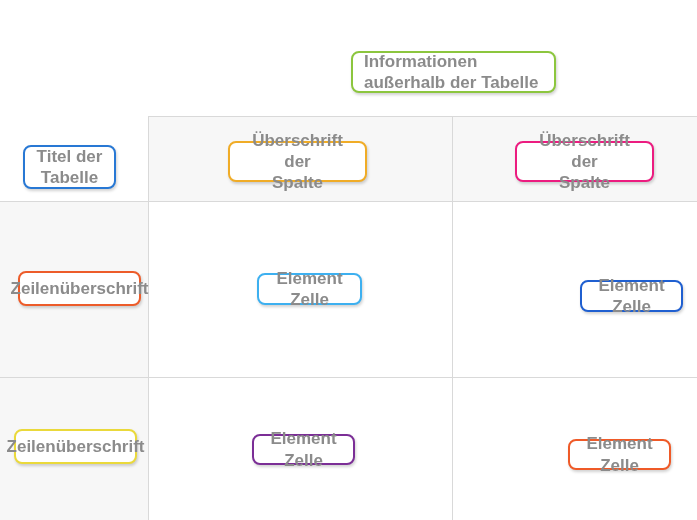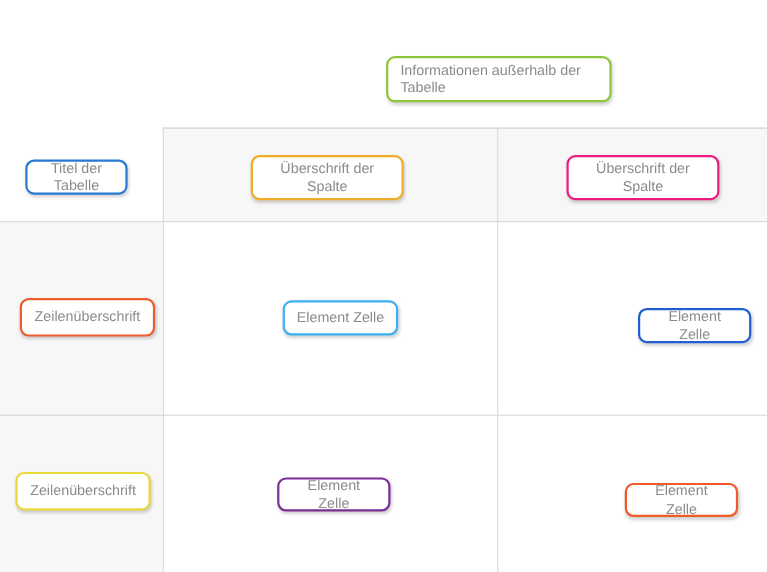--- a/index.html
+++ b/index.html
@@ -18,22 +18,22 @@
 
   
   .chip {
     position: absolute;
     box-sizing: border-box;
     background: #ffffff;
     border-radius: 8px;
     border-width: 2px;
     border-style: solid;
     color: #8b8b8b;
-    font-weight: normal;
-    font-size: 13px;
+    font-weight: bold;
+    font-size: 17px;
     line-height: 1.25;
     display: flex;
     align-items: center;
     justify-content: center;
     text-align: center;
     padding: 4px 10px;
     box-shadow: 1px 2px 3px rgba(0,0,0,0.18);
     white-space: pre-line;
   }
 
@@ -102,21 +102,21 @@
 
   
   #info-outside-box {
     left: 351px; top: 51px; width: 205px; height: 42px;
     border-color: #8cc63e;
     justify-content: flex-start;
     text-align: left;
     padding-left: 11px;
   }
   #table-title-box {
-    left: 23px; top: 145px; width: 93px; height: 32px;
+    left: 23px; top: 145px; width: 93px; height: 44px;
     border-color: #2878d4;
   }
   #col-header-1-box {
     left: 228px; top: 141px; width: 139px; height: 41px;
     border-color: #f0ac27;
   }
   #col-header-2-box {
     left: 515px; top: 141px; width: 139px; height: 41px;
     border-color: #ec1c80;
   }

